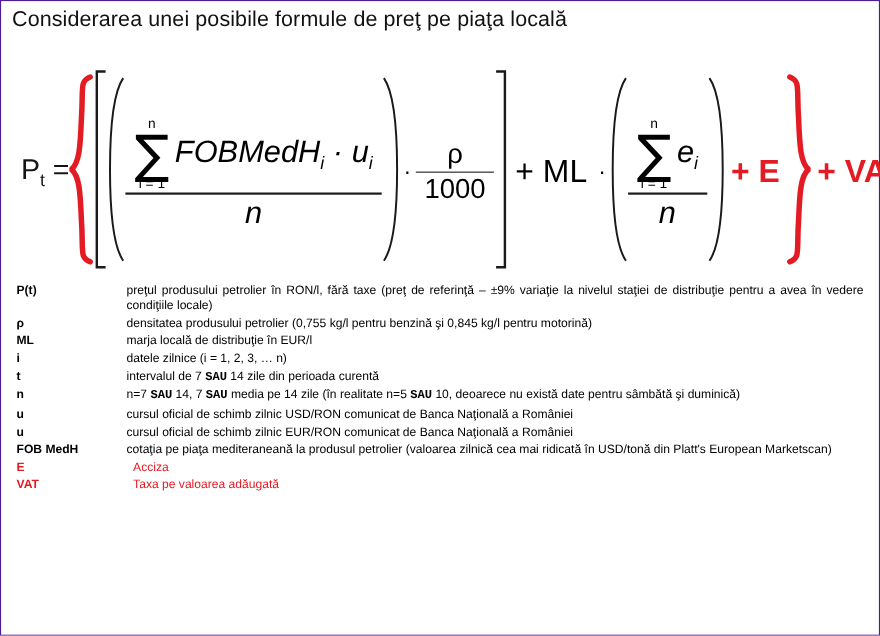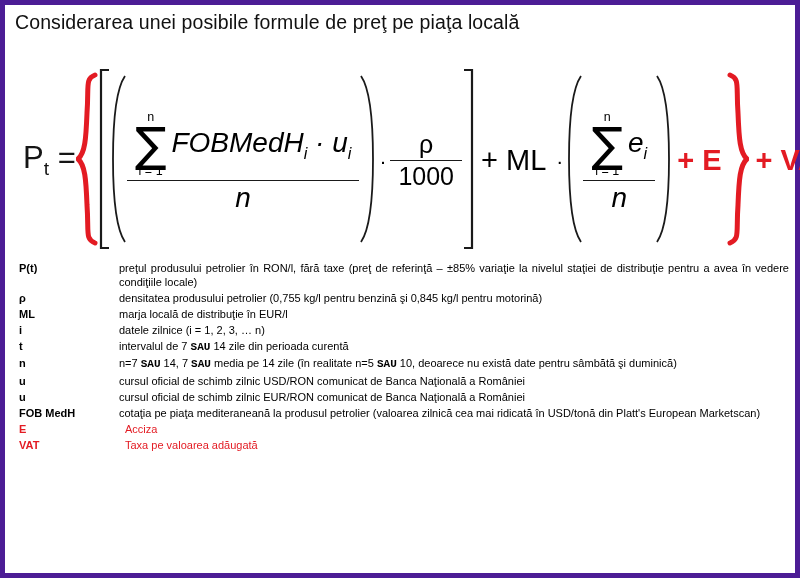--- a/index.html
+++ b/index.html
@@ -12,21 +12,21 @@
     height: 578px;
     overflow: hidden;
     font-family: "Liberation Sans", sans-serif;
     color: #000000;
     position: relative;
   }
   #page {
     position: relative;
     width: 800px;
     height: 578px;
-    border: 5px solid #4c1d95;
+    border: 1px solid #4c1d95;
     box-sizing: border-box;
     background: #ffffff;
   }
 
   
   .title {
     position: absolute;
     left: 10px;
     top: 6px;
     font-size: 19.5px;
@@ -41,21 +41,21 @@
     left: 0px;
     top: 58px;
     width: 800px;
     height: 195px;
     display: flex;
     align-items: center;
   }
 
   .f-lhs {
     margin-left: 18px;
-    font-size: 31px;
+    font-size: 26px;
     white-space: nowrap;
     color: #151515;
   }
   .f-lhs sub { font-size: 0.62em; }
 
   
   .delim { display: inline-block; vertical-align: middle; flex: none; }
 
   .brace-red { color: #e31b23; }
 
@@ -266,21 +266,21 @@
     </span>
 
     <span class="op red">+ VAT</span>
   </div>
 
   <div class="legend">
     <table>
       <tbody>
           <tr>
             <td class="sym">P(t)</td>
-            <td class="desc">preţul produsului petrolier în RON/l, fără taxe (preţ de referinţă – ±85% variaţie la nivelul staţiei de distribuţie pentru a avea în vedere condiţiile locale)</td>
+            <td class="desc">preţul produsului petrolier în RON/l, fără taxe (preţ de referinţă – ±9% variaţie la nivelul staţiei de distribuţie pentru a avea în vedere condiţiile locale)</td>
           </tr>
           <tr>
             <td class="sym">ρ</td>
             <td class="desc nojust">densitatea produsului petrolier (0,755 kg/l pentru benzină şi 0,845 kg/l pentru motorină)</td>
           </tr>
           <tr>
             <td class="sym">ML</td>
             <td class="desc nojust">marja locală de distribuţie în EUR/l</td>
           </tr>
           <tr>

